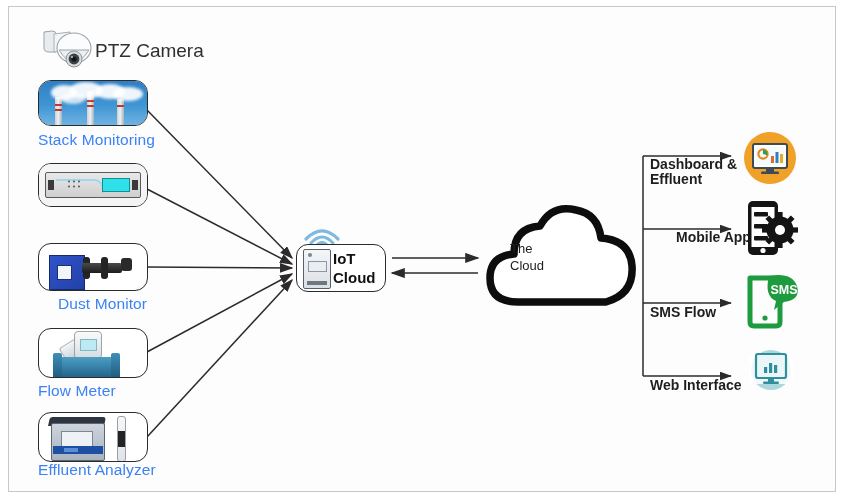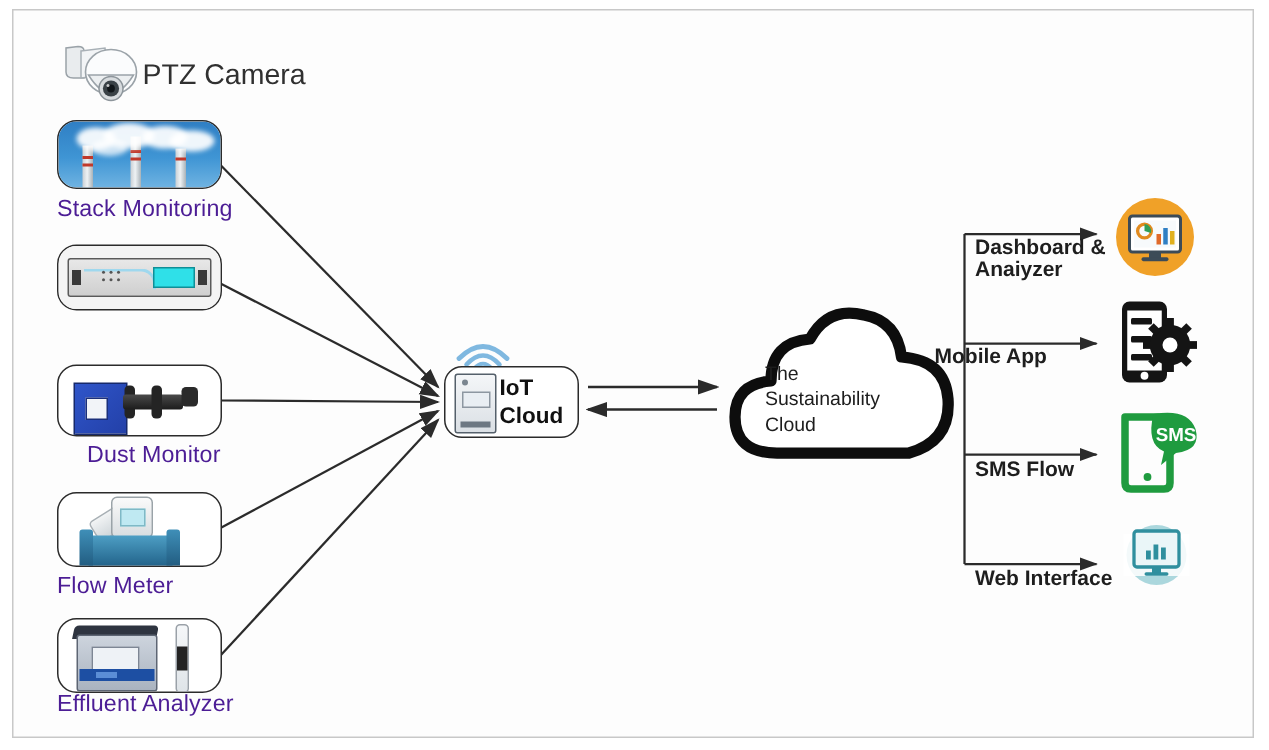--- a/index.html
+++ b/index.html
@@ -24,21 +24,21 @@
     position:absolute;
     border:1.6px solid #2b2b2b;
     border-radius:13px;
     background:#ffffff;
     overflow:hidden;
     box-sizing:border-box;
   }
   .devlabel{
     position:absolute;
     font-size:15.5px;
-    color:#4c1d95;
+    color:#3b82f6;
     letter-spacing:.1px;
     white-space:nowrap;
     font-weight:500;
   }
 
   
   .ptz-wrap{position:absolute;left:40px;top:28px;width:58px;height:48px;}
   .ptz-label{position:absolute;left:95px;top:40px;font-size:19px;color:#303030;white-space:nowrap;}
 
   
@@ -261,44 +261,43 @@
                Q8,58 32,56
                Q32,30 58,28
                Q70,6 94,12
                Q116,16 119,40
                Q148,42 150,68
                Q152,96 124,104 Z" fill="#ffffff" stroke="#0d0d0d" stroke-width="7.5" stroke-linejoin="round"></path>
     </svg>
   </div>
   <div class="cloud-text">
     <div>The</div>
-    <div>Sustainability</div>
     <div>Cloud</div>
   </div>
 
   <div class="out-label" style="left:650px;top:157px;">
     <div>Dashboard &amp;</div>
-    <div>Anaiyzer</div>
+    <div>Effluent</div>
   </div>
   <div class="out-icon" style="left:740px;top:128px;">
     <svg width="60" height="60" viewBox="0 0 60 60">
       <circle cx="30" cy="30" r="26" fill="#f0a128"></circle>
       <rect x="13" y="16" width="34" height="24" rx="2" fill="#ffffff" stroke="#3c4b57" stroke-width="2"></rect>
       <rect x="16" y="19" width="28" height="18" fill="#f7fafc"></rect>
       <circle cx="23" cy="26" r="4.6" fill="none" stroke="#e08a1e" stroke-width="2.2"></circle>
       <path d="M23,26 L23,21.4 A4.6,4.6 0 0,1 27.3,27.3 Z" fill="#2f9e57"></path>
       <rect x="31" y="28" width="3" height="7" fill="#e06a2b"></rect>
       <rect x="35.5" y="24" width="3" height="11" fill="#2f7fc4"></rect>
       <rect x="40" y="26" width="3" height="9" fill="#e0b01e"></rect>
       <rect x="26" y="40" width="8" height="4" fill="#3c4b57"></rect>
       <rect x="21" y="43.5" width="18" height="2.6" rx="1.2" fill="#3c4b57"></rect>
     </svg>
   </div>
 
-  <div class="out-label" style="left:623px;top:230px;">
+  <div class="out-label" style="left:676px;top:230px;">
     <div>Mobile App</div>
   </div>
   <div class="out-icon" style="left:742px;top:199px;">
     <svg width="58" height="58" viewBox="0 0 58 58">
       <rect x="6" y="2" width="30" height="54" rx="5" fill="#141414"></rect>
       <rect x="9.5" y="8" width="23" height="40" fill="#ffffff"></rect>
       <rect x="12" y="13" width="14" height="4.4" rx="1" fill="#141414"></rect>
       <rect x="12" y="25" width="14" height="4.4" rx="1" fill="#141414"></rect>
       <rect x="12" y="37" width="14" height="4.4" rx="1" fill="#141414"></rect>
       <circle cx="21" cy="51.5" r="2.6" fill="#ffffff"></circle>

